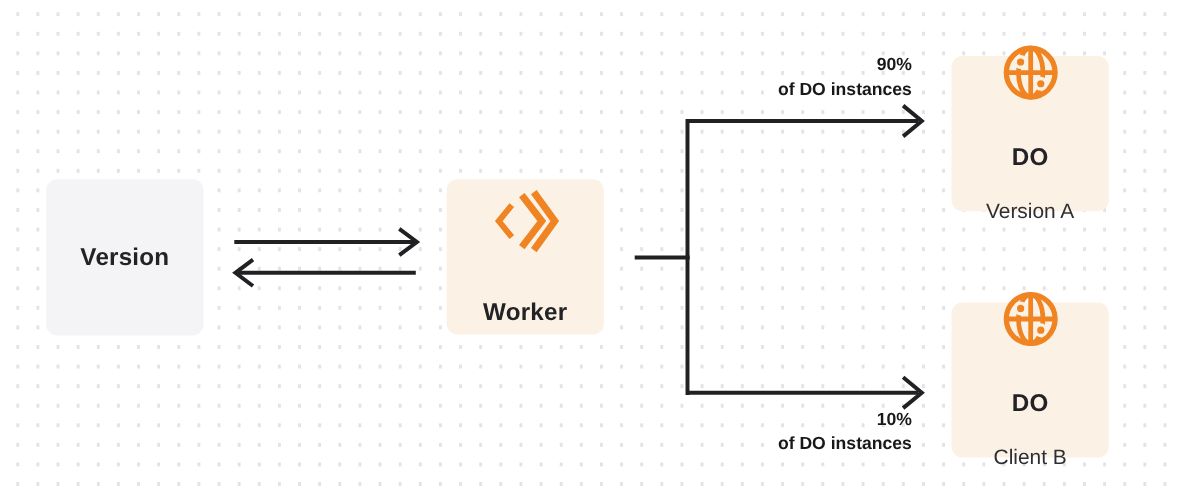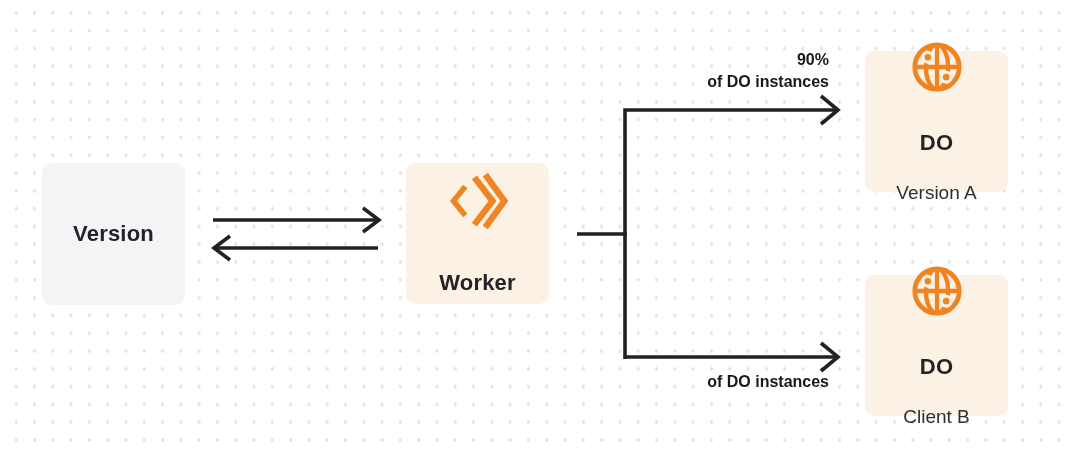--- a/index.html
+++ b/index.html
@@ -146,16 +146,17 @@
     </span>
     <span class="node-label">DO</span>
     <span class="node-sublabel">Client B</span>
   </div>
 
   <div class="branch-label" id="branch-label-top">
     <div>90%</div>
     <div>of DO instances</div>
   </div>
   <div class="branch-label" id="branch-label-bottom">
+    <div>10%</div>
     <div>of DO instances</div>
   </div>
 
 </div>
 
 </body></html>

